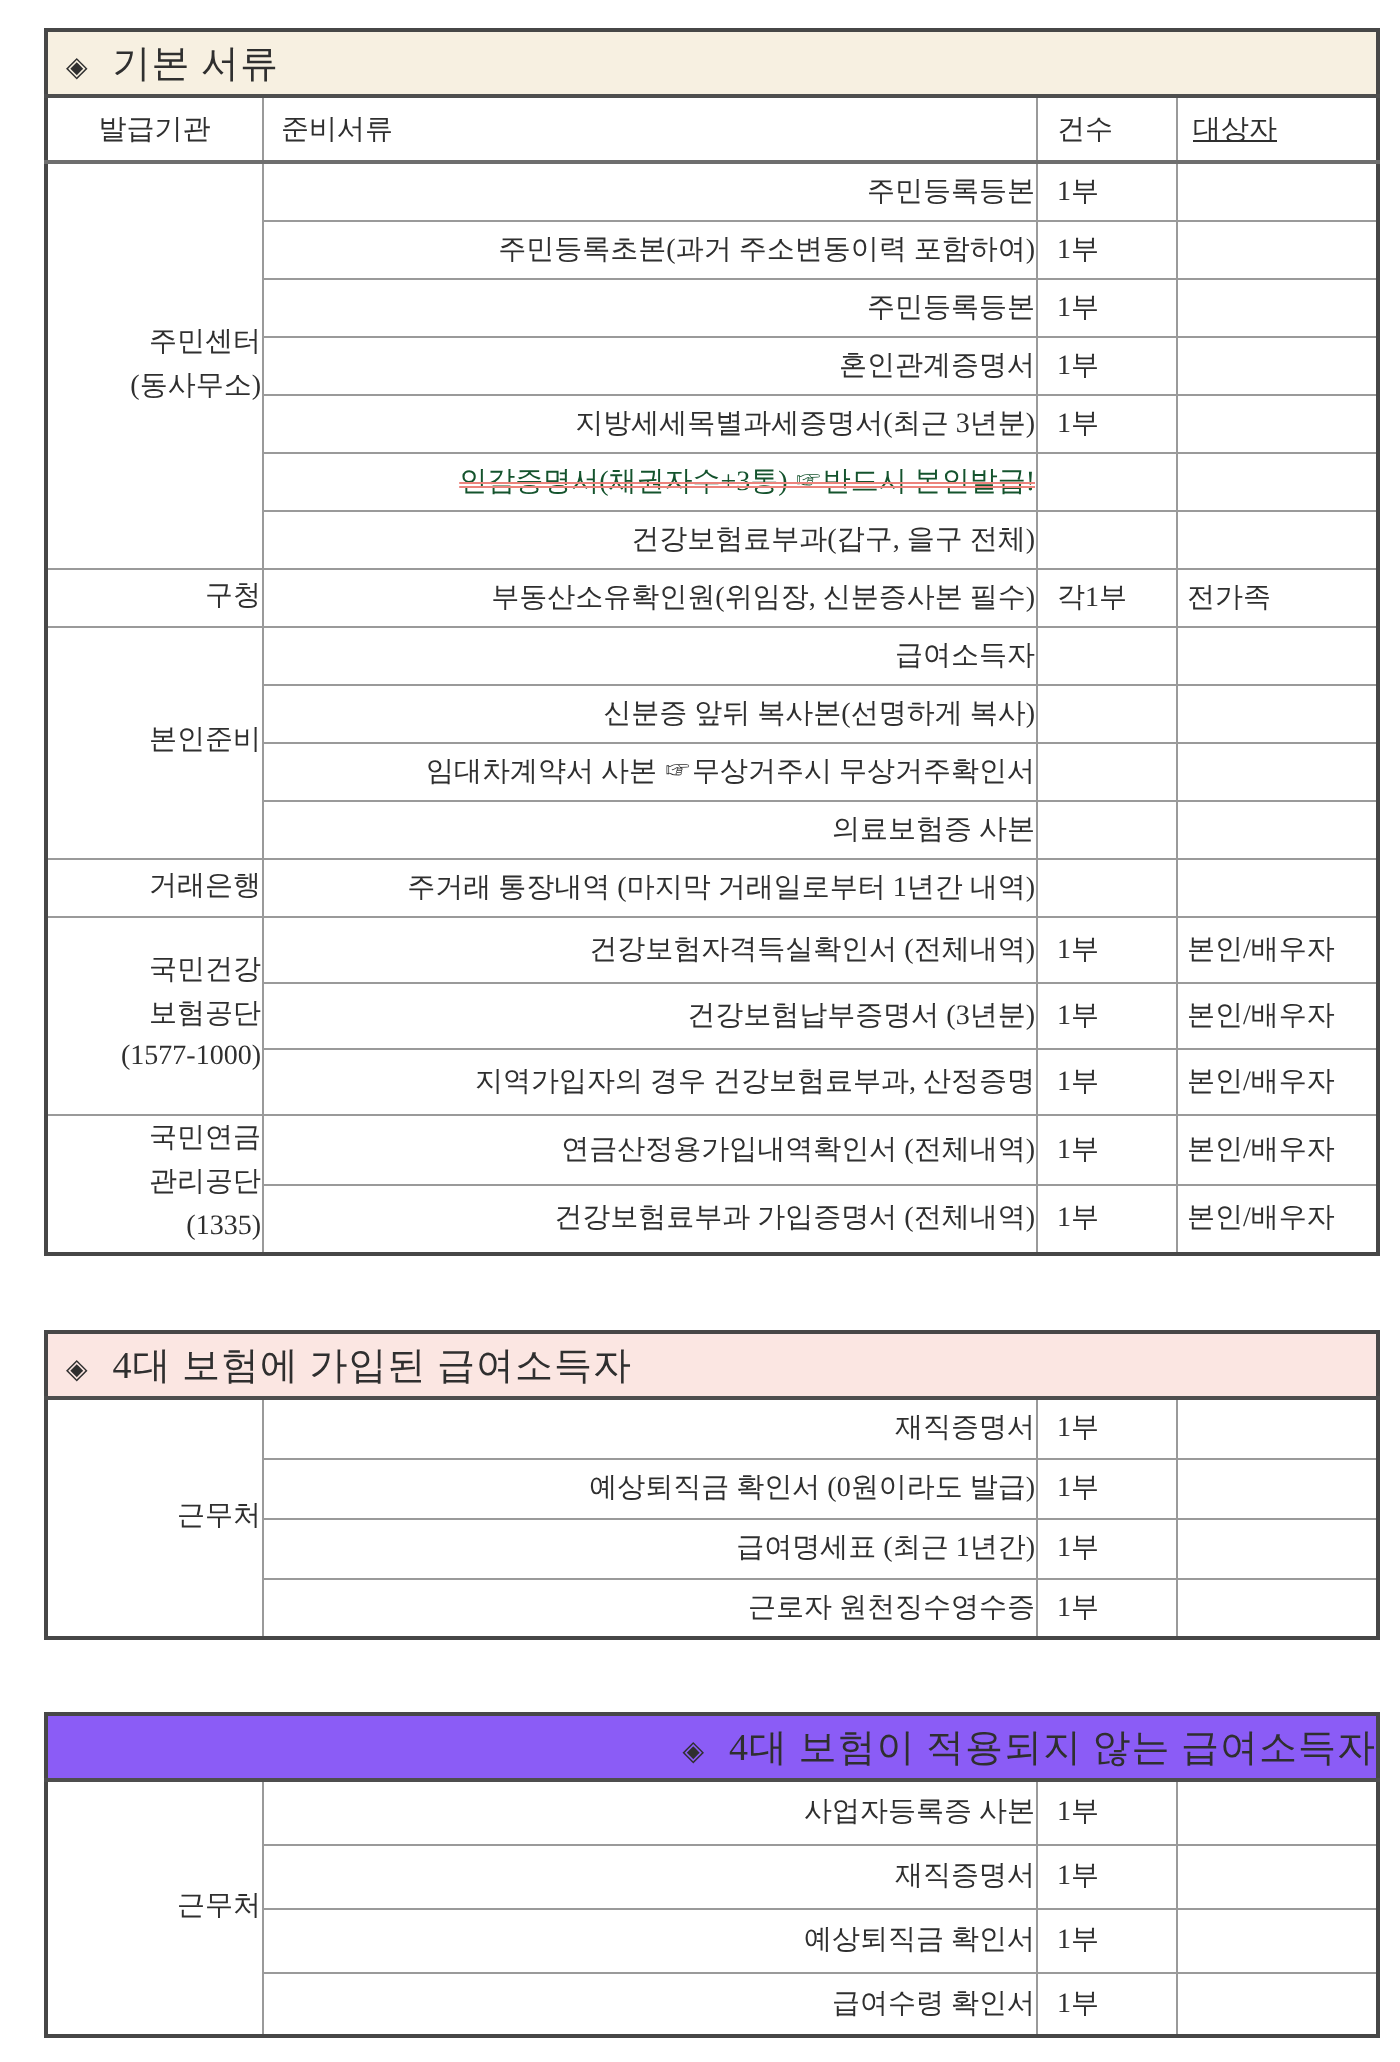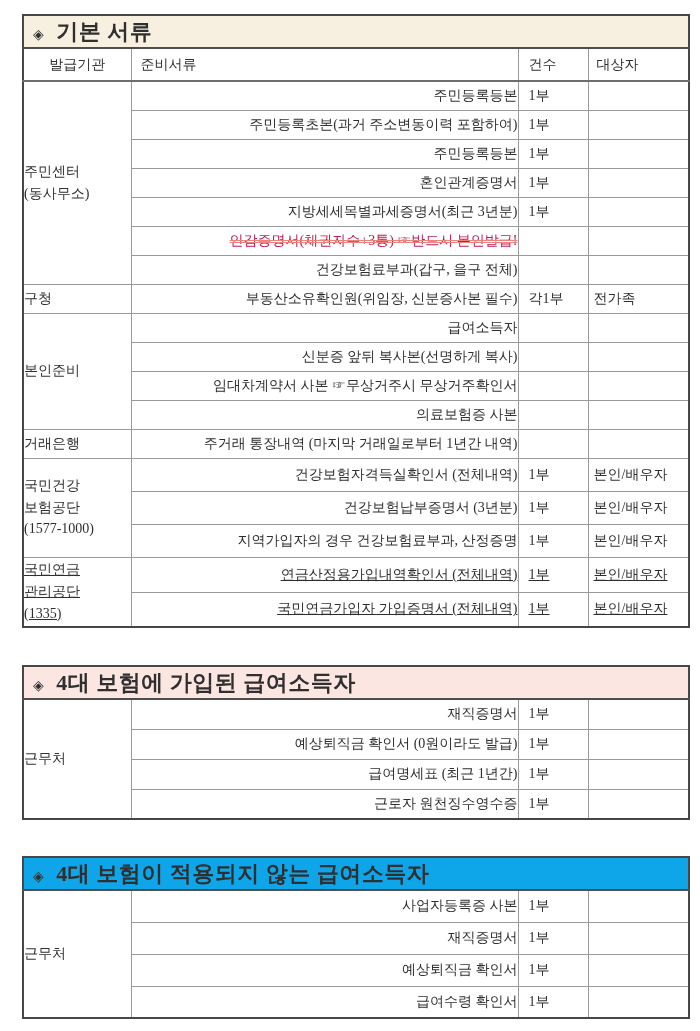--- a/index.html
+++ b/index.html
@@ -47,45 +47,45 @@
     height: 31px;
     padding-left: 9px;
     text-align: left;
   }
   .marker {
     font-family: "DejaVu Sans", sans-serif;
     font-size: 14px;
     margin-right: 9px;
   }
   .section-title {
-    font-weight: bold;
-    font-size: 22px;
+    font-weight: normal;
+    font-size: 19px;
     letter-spacing: 0.5px;
   }
   
   tr.col-head th { height: 31px; border-bottom: 2px solid #6e6e6e; }
   th.agency { text-align: center; }
   th.doc, th.count, th.target { text-align: left; }
   
-  td.agency { text-align: left; line-height: 1.55; margin-top: 20px; }
+  td.agency { text-align: right; line-height: 1.55; margin-top: 20px; }
   td.doc    { text-align: right; padding-left: 9px;  }
   td.count  { text-align: left; padding-left: 10px; }
   td.target { text-align: left; padding-left: 5px;  }
   th.doc    { padding-left: 9px; }
   th.count  { padding-left: 10px; }
-  th.target { padding-left: 8px; }
+  th.target { padding-left: 8px; text-decoration: underline; }
   
   table.t0 tbody tr { height: 29px; }
   table.t0 tbody tr.h-tall   { height: 33px; }
-  table.t0 tbody tr.h-taller { height: 35px; text-decoration: underline; }
+  table.t0 tbody tr.h-taller { height: 35px; }
   table.t1 tbody tr { height: 30px; }
   table.t2 tbody tr { height: 32px; }
   
   .struck {
-    color: #be185d;
+    color: #14532d;
     text-decoration: line-through double #ec837c;
   }
 </style>
 </head>
 <body>
 
 <div class="page">
 
   <table class="doc-table t0">
     <colgroup>
@@ -211,21 +211,21 @@
           <td class="agency" rowspan="2">
             <div>국민연금</div>
             <div>관리공단</div>
             <div>(1335)</div>
           </td>
           <td class="doc"><span>연금산정용가입내역확인서 (전체내역)</span></td>
           <td class="count">1부</td>
           <td class="target">본인/배우자</td>
         </tr>
         <tr class="h-taller">
-          <td class="doc"><span>국민연금가입자 가입증명서 (전체내역)</span></td>
+          <td class="doc"><span>건강보험료부과 가입증명서 (전체내역)</span></td>
           <td class="count">1부</td>
           <td class="target">본인/배우자</td>
         </tr>
       </tbody>
   </table>
 
   <table class="doc-table t1">
     <colgroup>
         <col class="c-agency">
         <col class="c-doc">
@@ -269,21 +269,21 @@
 
   <table class="doc-table t2">
     <colgroup>
         <col class="c-agency">
         <col class="c-doc">
         <col class="c-count">
         <col class="c-target">
       </colgroup>
     <thead>
       <tr>
-        <td class="section-header" colspan="4" style="background: #0ea5e9;">
+        <td class="section-header" colspan="4" style="background: #8b5cf6; text-align: right;">
           <span class="marker">◈</span>
           <span class="section-title">4대 보험이 적용되지 않는 급여소득자</span>
         </td>
       </tr>
     </thead>
     <tbody>
         <tr>
           <td class="agency" rowspan="4">
             <div>근무처</div>
           </td>

